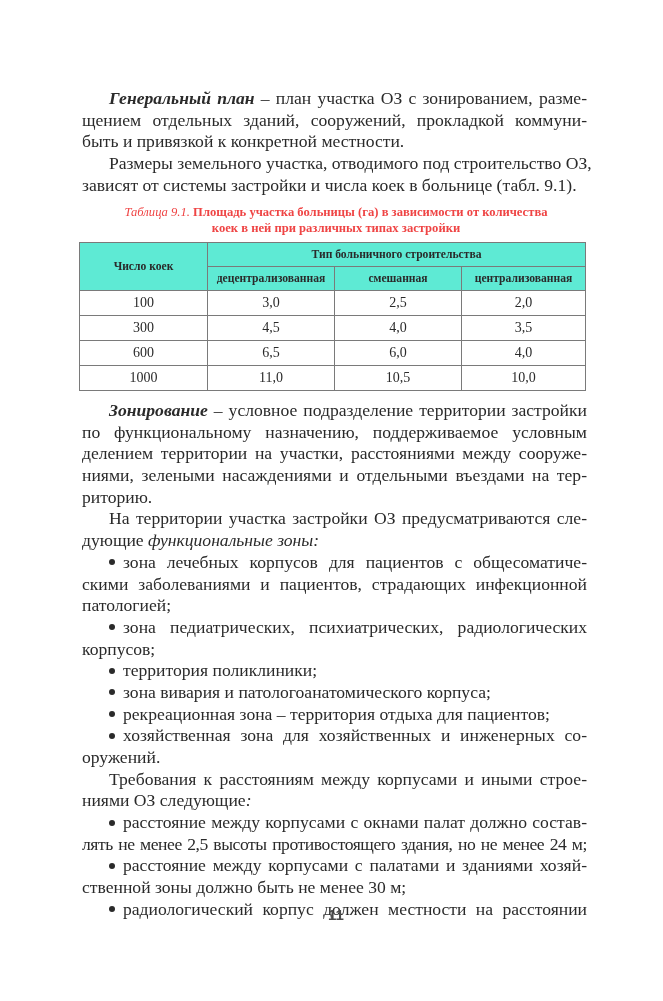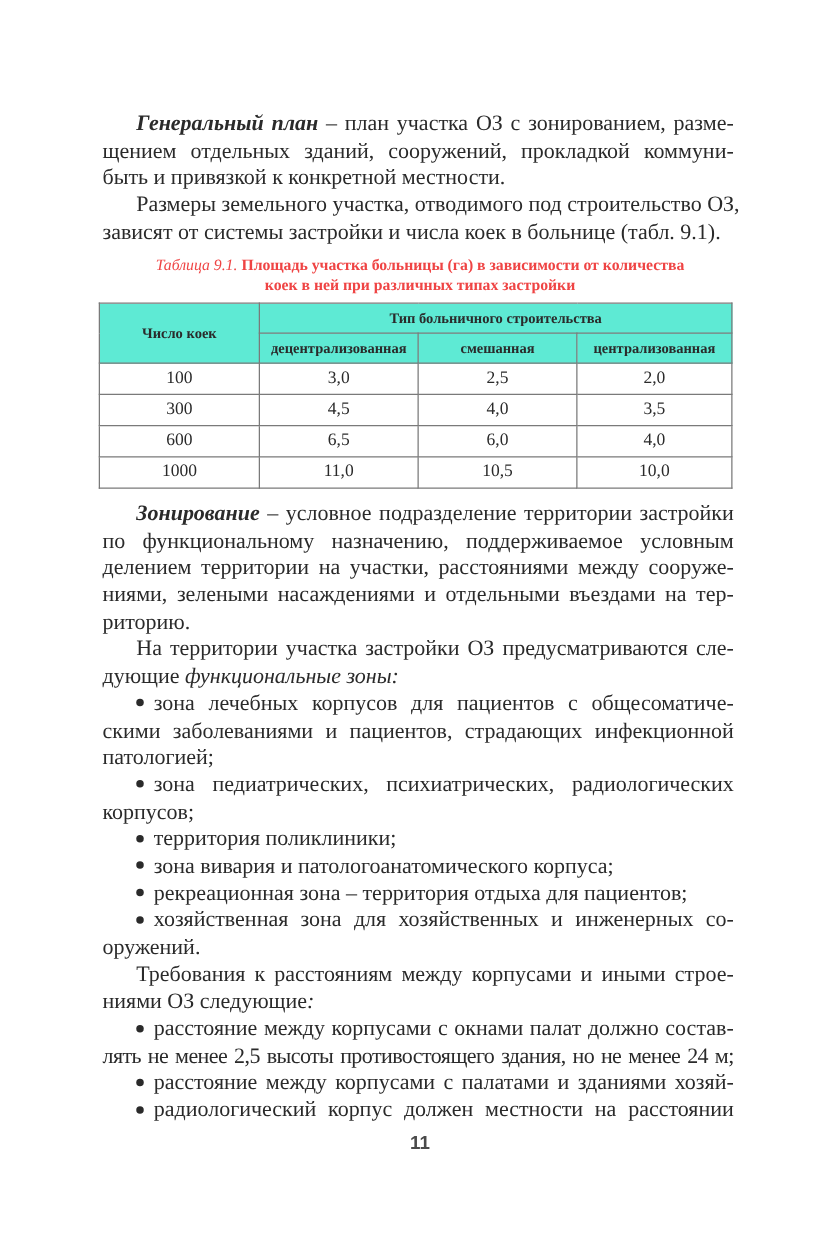--- a/index.html
+++ b/index.html
@@ -123,18 +123,19 @@
     <span class="line indent"><span class="bullet"></span><span>хозяйственная зона для хозяйственных и инженерных со-</span></span>
     <span class="line last">оружений.</span>
 
     <span class="line indent">Требования к расстояниям между корпусами и иными строе-</span>
     <span class="line last"><span>ниями ОЗ следующие</span><span class="it">:</span></span>
 
     <span class="line indent"><span class="bullet"></span><span>расстояние между корпусами с окнами палат должно состав-</span></span>
     <span class="line" style="letter-spacing:-0.45px;">лять не менее 2,5 высоты противостоящего здания, но не менее 24 м;</span>
 
     <span class="line indent"><span class="bullet"></span><span>расстояние между корпусами с палатами и зданиями хозяй-</span></span>
+    <span class="line last">ственной зоны должно быть не менее 30 м;</span>
 
     <span class="line indent"><span class="bullet"></span><span>радиологический корпус должен местности на расстоянии</span></span>
   </div>
 
   <div class="pagenum">11</div>
 </div>
 
 </body></html>

